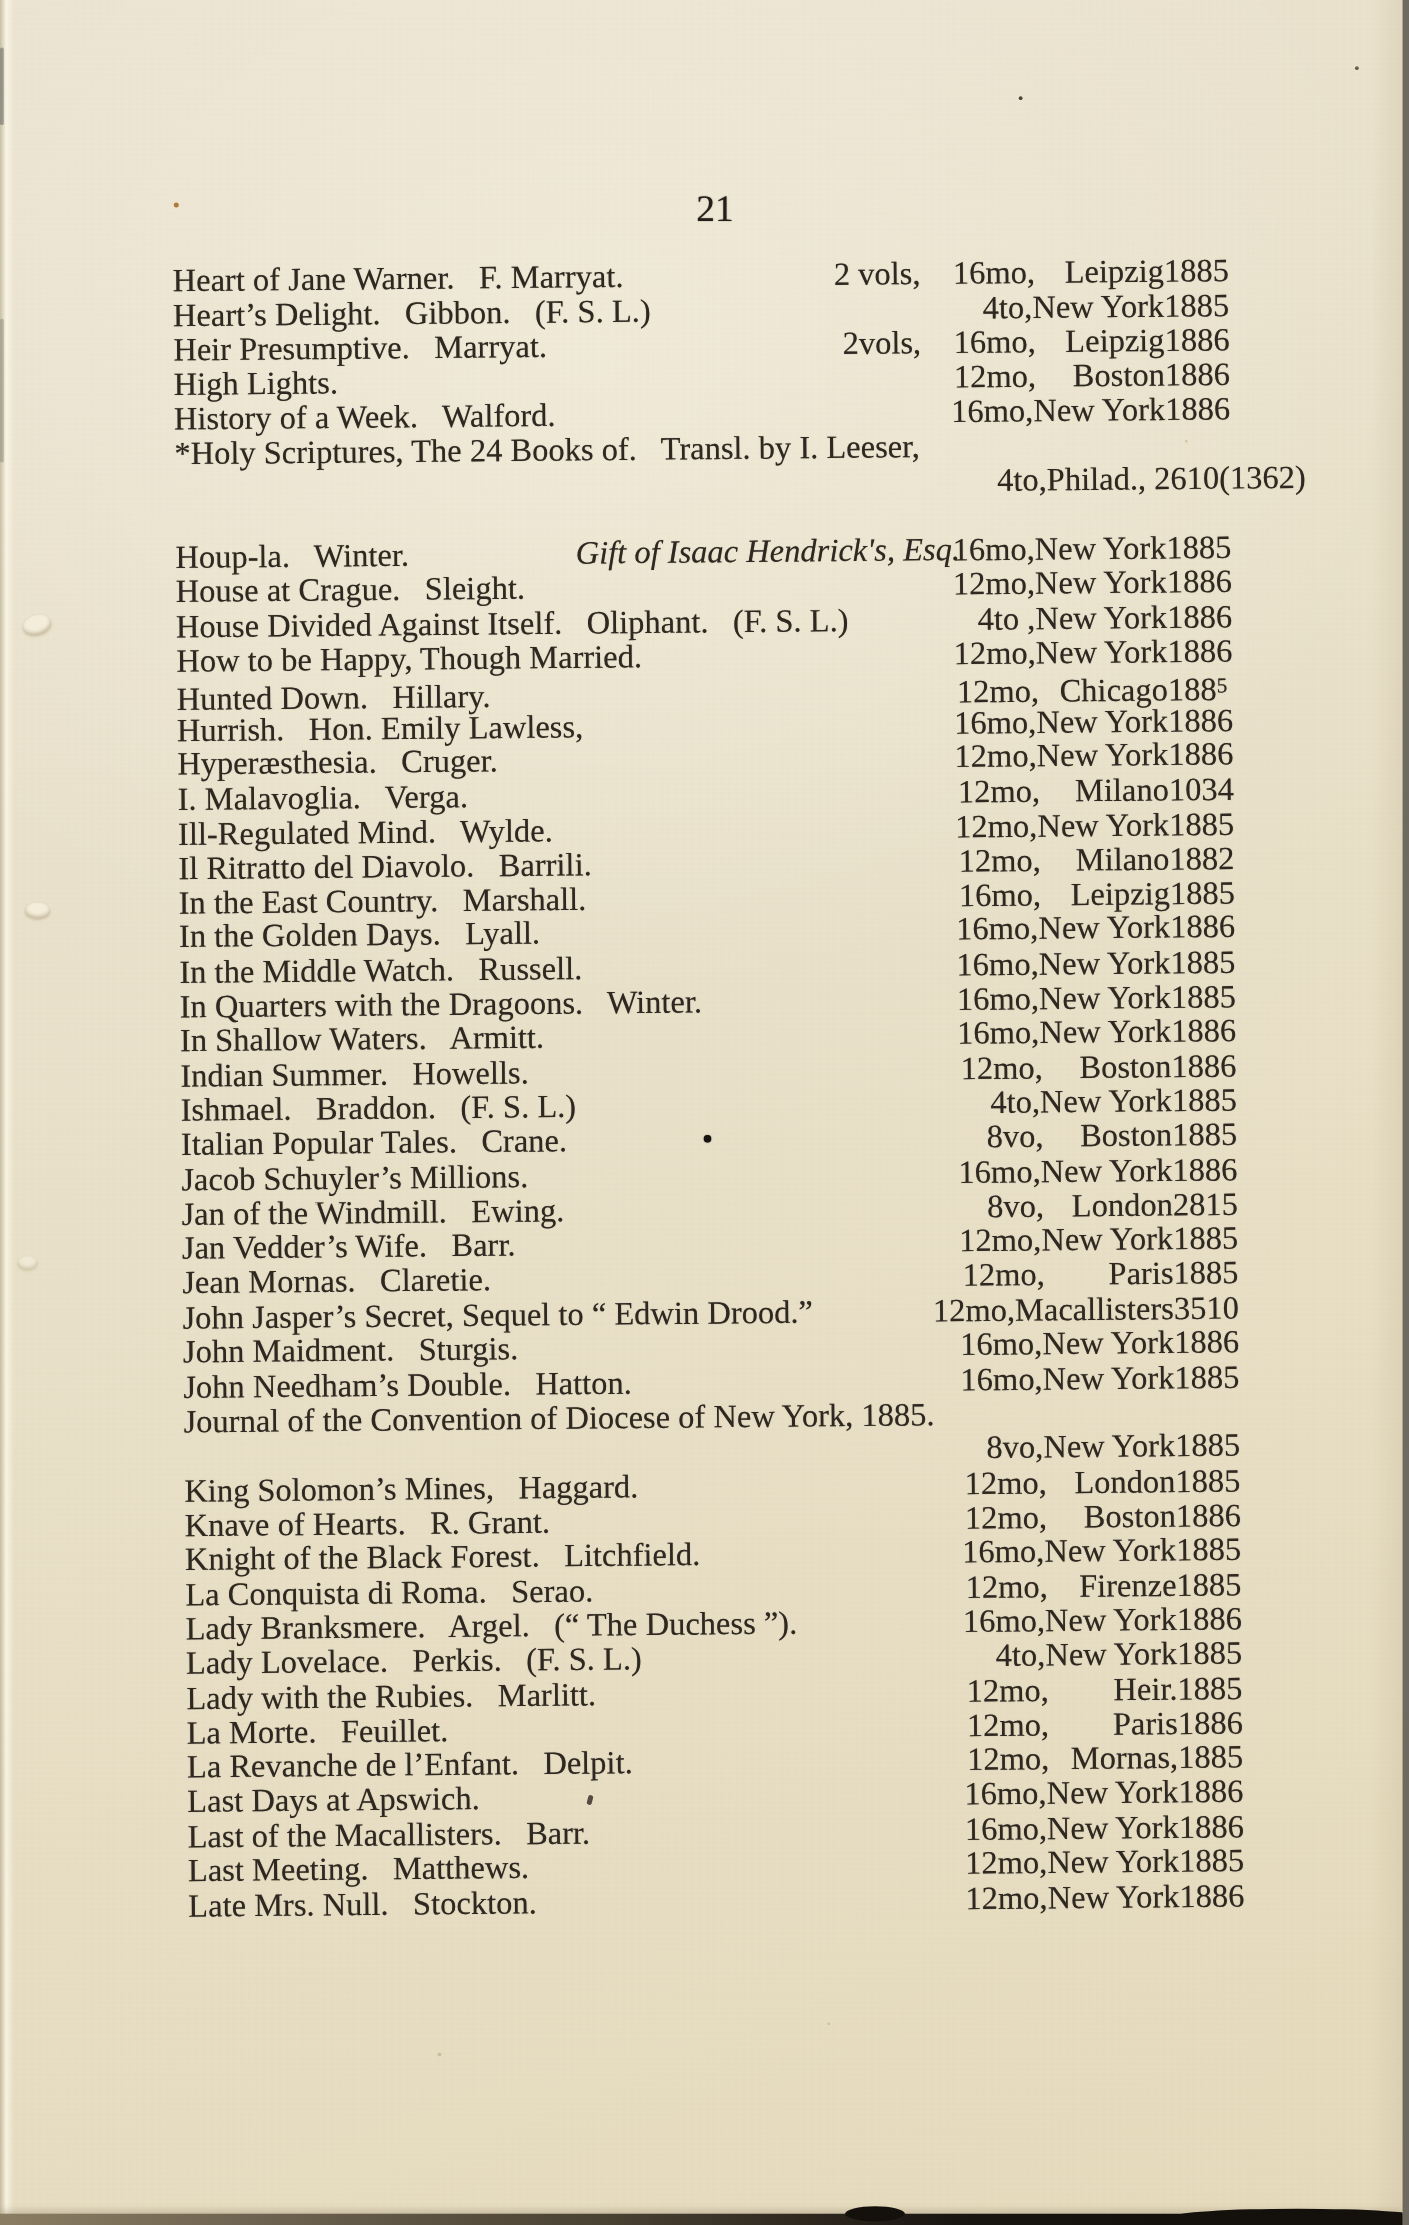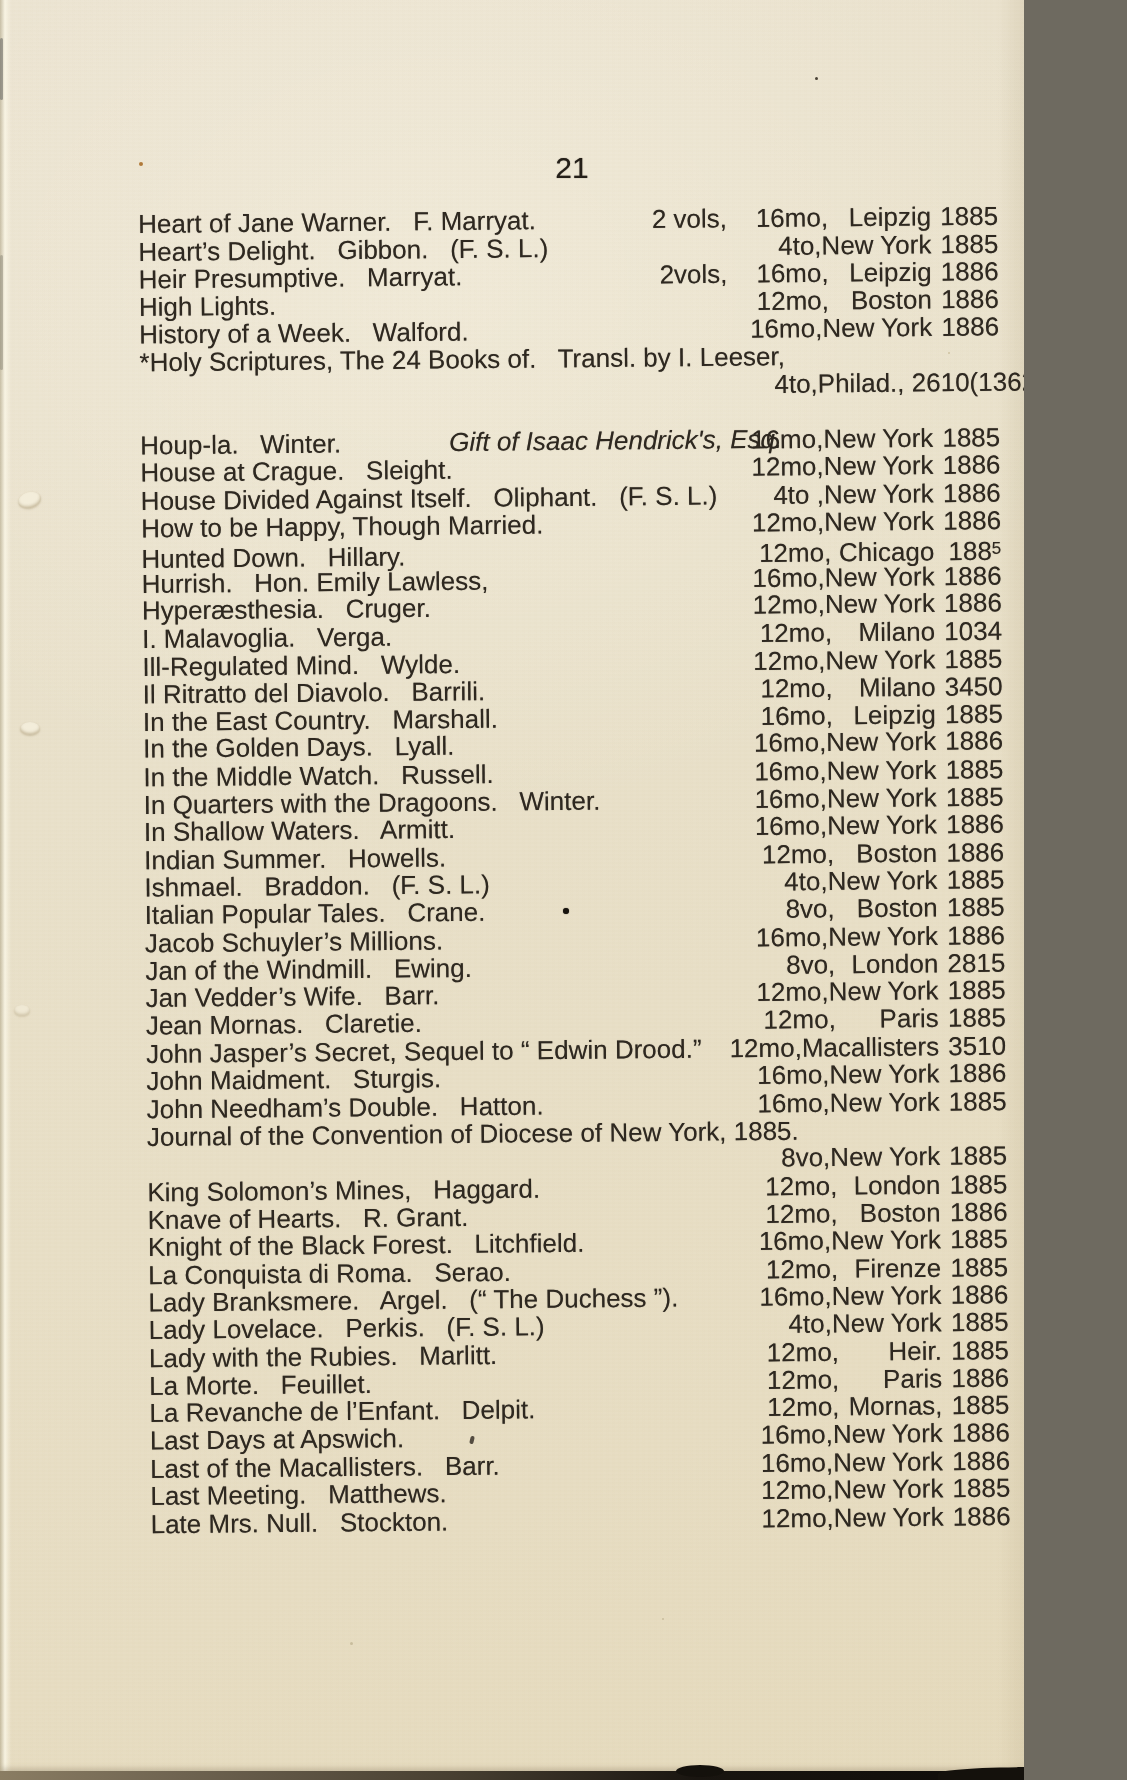--- a/index.html
+++ b/index.html
@@ -1,18 +1,18 @@
 <!DOCTYPE html>
 <html><head>
 <meta charset="utf-8">
 <style>
   html,body{margin:0;padding:0;background:#6e6a60;}
   .page{
-    position:relative;width:1024px;height:1780px;overflow:hidden;
-    font-family:Liberation Sans, sans-serif;
+    position:relative;width:1122px;height:1780px;overflow:hidden;
+    font-family:Liberation Serif, serif;
     color:#2e2820;
     background:
       radial-gradient(ellipse 950px 750px at 42% 16%, rgba(255,252,240,0.30), rgba(255,252,240,0) 72%),
       linear-gradient(158deg,#ebe3d0 0%,#e9e1ca 38%,#e7ddc2 78%,#e5dabc 100%);
   }
   .grain{
     position:absolute;inset:0;pointer-events:none;opacity:.5;
     background:
       repeating-linear-gradient(0deg, rgba(130,110,70,0.015) 0 2px, rgba(255,255,255,0.015) 2px 4px),
       repeating-linear-gradient(90deg, rgba(130,110,70,0.012) 0 3px, rgba(255,255,255,0.012) 3px 6px);
@@ -45,21 +45,21 @@
     transform:rotate(-0.55deg);transform-origin:0 0;
     font-size:26px;
     text-shadow:0 0 0.7px rgba(46,40,32,0.55);
   }
   .row{display:flex;height:27.66px;line-height:27.66px;white-space:pre;align-items:baseline;}
   .row:nth-child(3n){transform:translateY(0.4px);}
   .row:nth-child(5n){transform:translateY(-0.4px);}
   .t{flex:1 1 auto;min-width:0;}
   .f{flex:0 0 auto;text-align:right;}
   .p{flex:0 0 auto;min-width:103px;text-align:right;}
-  .y{flex:0 0 auto;min-width:67px;text-align:right;}
+  .y{flex:0 0 auto;min-width:67px;text-align:left;}
   .y sup{font-size:17px;vertical-align:6px;}
   .row.extend{margin-right:-45px;}
   .row.heading{display:block;text-align:center;font-style:italic;padding-left:62px;}
   
   .dent{position:absolute;border-radius:50%;background:#f3edda;
     box-shadow:inset 0 -2px 3px rgba(150,130,90,0.45), 0 1px 2px rgba(150,130,90,0.35);}
   .speck{position:absolute;border-radius:50%;}
 </style>
 </head>
 <body>
@@ -167,21 +167,21 @@
       <div class="row">
     <span class="t">Ill-Regulated Mind.   Wylde.</span>
     <span class="f">12mo,</span>
     <span class="p">New York</span>
     <span class="y">1885</span>
   </div>
       <div class="row">
     <span class="t">Il Ritratto del Diavolo.   Barrili.</span>
     <span class="f">12mo,</span>
     <span class="p">Milano</span>
-    <span class="y">3450</span>
+    <span class="y">1882</span>
   </div>
       <div class="row">
     <span class="t">In the East Country.   Marshall.</span>
     <span class="f">16mo,</span>
     <span class="p">Leipzig</span>
     <span class="y">1885</span>
   </div>
       <div class="row">
     <span class="t">In the Golden Days.   Lyall.</span>
     <span class="f">16mo,</span>

